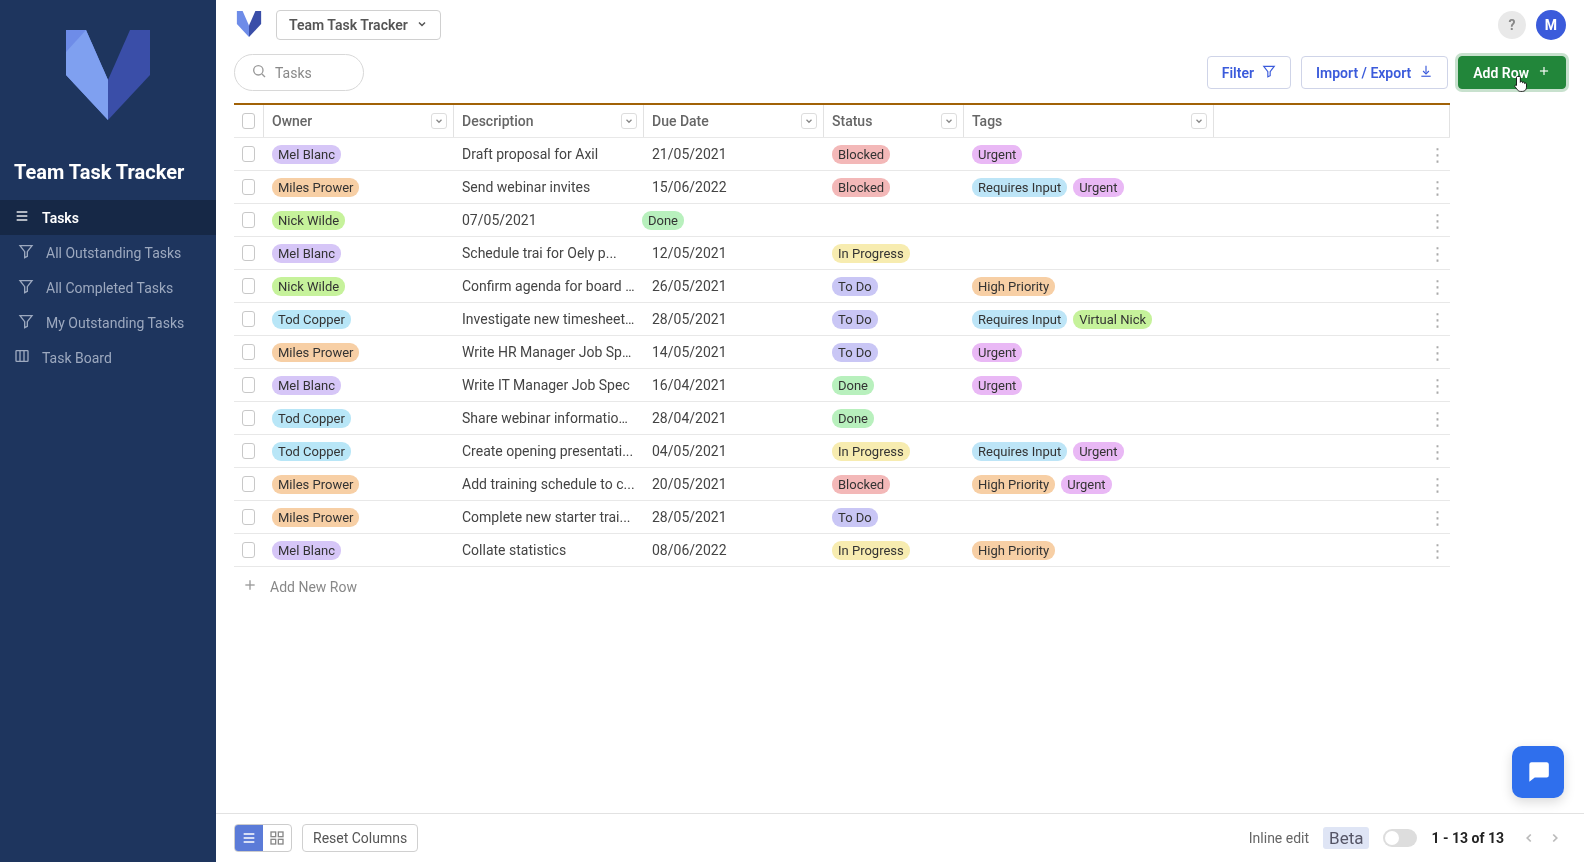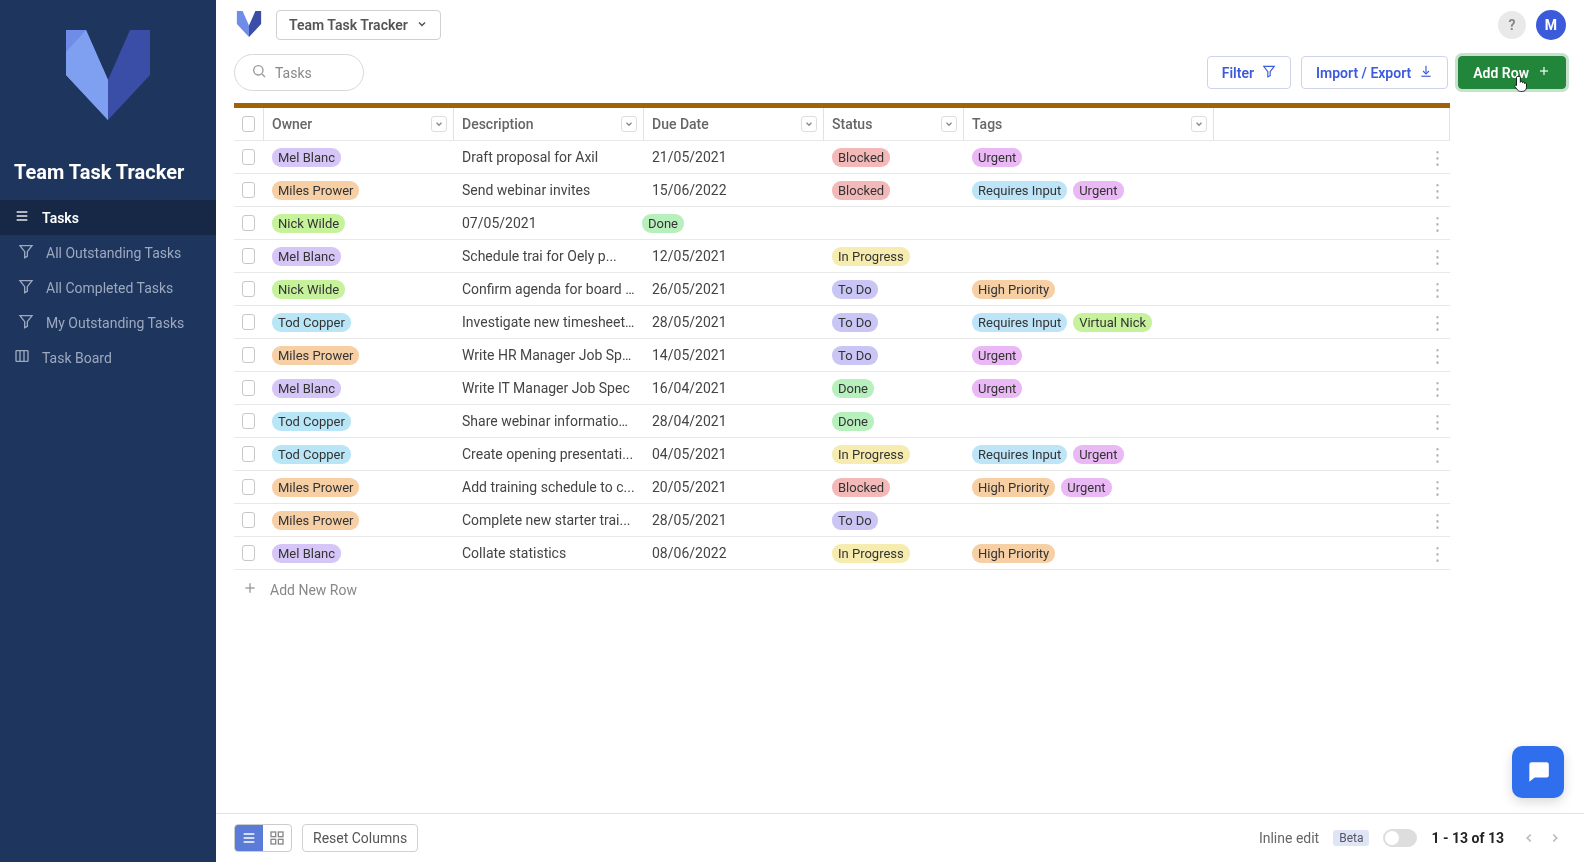--- a/index.html
+++ b/index.html
@@ -32,21 +32,21 @@
     .search svg { width: 16px; height: 16px; }
     .btn { display: inline-flex; align-items: center; gap: 8px; border: 1px solid #cfd4e8; background: #fff; border-radius: 4px; padding: 7px 14px; cursor: pointer; color: #3b5bdb; font-weight: 600; }
     .btn.green { background: #22863a; border-color: #22863a; color: #fff; box-shadow: 0 0 0 3px rgba(34,134,58,0.25); }
     .btn svg { width: 14px; height: 14px; }
     .spacer { flex: 1; }
     .cursor-hand{position:absolute; right:52px; top:24px; pointer-events:none;}
     .cursor-hand svg{width:20px;height:20px;}
     
     
     .table-wrap { flex: 1; overflow: auto; padding: 0 0 0 18px; position: relative; }
-    .grid { border-top: 5px solid #a16207; width: 1216px; }
+    .grid { border-top: 2px solid #a16207; width: 1216px; }
     .row { display: flex; align-items: stretch; border-bottom: 1px solid #e8e8e8; min-height: 33px; }
     .row.header { font-weight: 500; color: #666; background: #fff; }
     .row.header .cell { padding: 8px 8px; }
     .cell { padding: 5px 8px; display: flex; align-items: center; border-right: 1px solid transparent; overflow: hidden; white-space: nowrap; text-overflow: ellipsis; }
     .row.header .cell { border-right: 1px solid #e2e2e2; position:relative;}
     .cell.check { width: 30px; flex-shrink: 0; justify-content: center; }
     .cell.owner { width: 190px; flex-shrink: 0; }
     .cell.desc { width: 190px; flex-shrink: 0; }
     .cell.due { width: 180px; flex-shrink: 0; }
     .cell.status { width: 140px; flex-shrink: 0; }
@@ -64,21 +64,21 @@
     .add-row svg { width: 16px; height: 16px; }
     
     
     .footer { display: flex; align-items: center; padding: 10px 18px; border-top: 1px solid #e2e2e2; gap: 10px; }
     .view-toggle { display: flex; border: 1px solid #ccc; border-radius: 4px; overflow: hidden; }
     .view-toggle .vbtn { width: 28px; height: 26px; display: flex; align-items: center; justify-content: center; cursor: pointer; color: #888; }
     .view-toggle .vbtn.active { background: #5b7bd8; color: #fff; }
     .view-toggle .vbtn svg{width:16px;height:16px;}
     .reset-btn { border: 1px solid #d0d0d0; background: #fff; border-radius: 4px; padding: 5px 10px; cursor: pointer; color: #555; }
     .footer-right { margin-left: auto; display: flex; align-items: center; gap: 14px; }
-    .beta-badge { background: #dfe5f5; color: #556; border-radius: 3px; padding: 1px 6px; font-size: 12px; }
+    .beta-badge { background: #dfe5f5; color: #556; border-radius: 3px; padding: 1px 6px; font-size: 17px; }
     .toggle { width: 34px; height: 18px; background: #ddd; border-radius: 10px; position: relative; cursor: pointer; }
     .toggle::after { content: ""; position: absolute; width: 14px; height: 14px; background: #fff; border-radius: 50%; top: 2px; left: 2px; }
     .pager { font-weight: 700; color: #222;}
     .page-arrows { display: flex; gap: 4px; }
     .page-arrows .pa { width: 22px; height: 22px; display: flex; align-items: center; justify-content: center; color: #bbb; cursor: pointer; }
     .page-arrows .pa svg{width:14px;height:14px;}
     
     .chat-fab { position: absolute; right: 20px; bottom: 64px; width: 52px; height: 52px; border-radius: 10px; background: #2f6fed; display: flex; align-items: center; justify-content: center; cursor: pointer; box-shadow: 0 4px 12px rgba(0,0,0,0.15); }
     .chat-fab svg { width: 26px; height: 26px; fill: #fff; }
     

